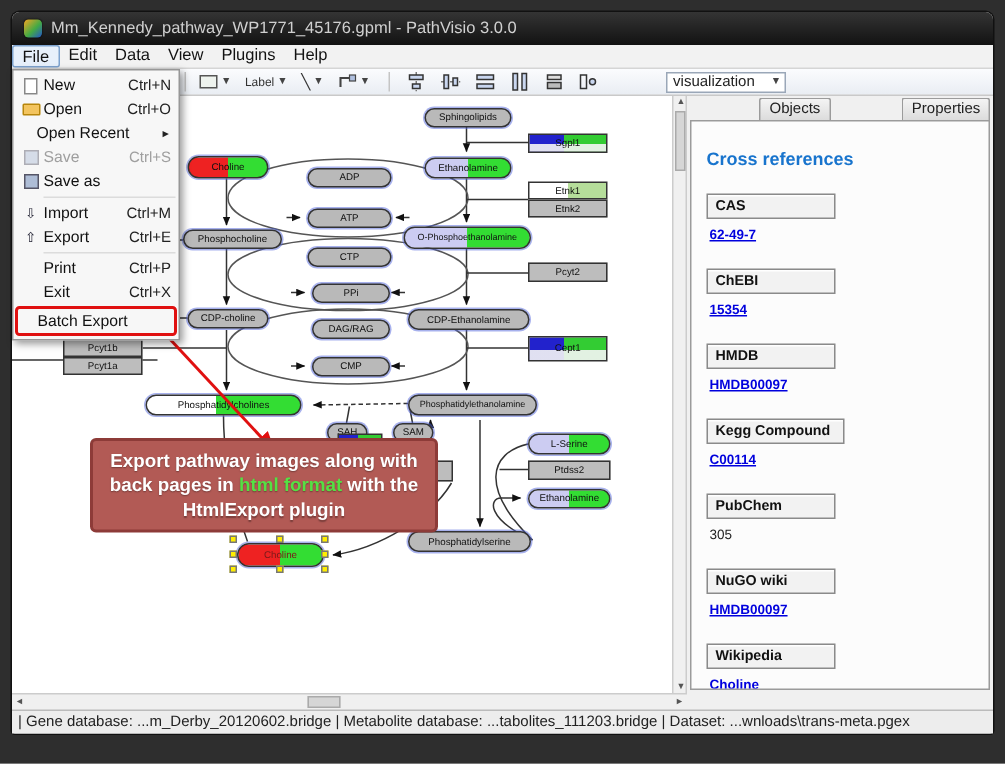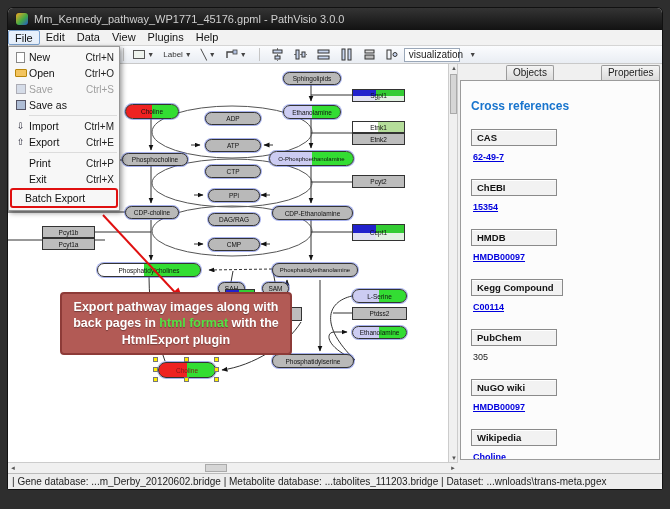--- a/index.html
+++ b/index.html
@@ -23,21 +23,21 @@
   .tb-label { margin-right:3px; font-size:10px; color:#333; }
   .combo { background:#fff; border:1px solid #9aa7b8; height:14px; display:flex; align-items:center; font-size:10px; padding:0 2px 0 4px; }
   .combo .arrow { margin-left:auto; font-size:7px; color:#444; padding-left:6px; }
   .zoom-combo { width:72px; }
   .tb-sep { width:1px; height:13px; background:#c5c5c5; margin:0 6px; }
   .tb-btn { display:flex; align-items:center; height:15px; padding:0 3px; margin-right:3px; color:#333; }
   .tb-btn .caret { font-size:7px; color:#444; margin-left:2px; }
   .mini-box { width:12px; height:9px; border:1px solid #555; background:#eef3ee; display:inline-block; }
   .diag { font-size:10px; }
   .tb-icon { margin:0 5px; display:inline-flex; }
-  .viz-combo { width:56px; }
+  .viz-combo { width:80px; margin-left:40px; }
 
   
   .canvas { position:absolute; left:0; top:56px; width:440px; height:398px; background:#ffffff; overflow:hidden; }
   .vscroll { position:absolute; left:440px; top:56px; width:10px; height:398px; background:#f0f0f0; border-left:1px solid #ccc; border-right:1px solid #ccc; font-size:6px; color:#555; }
   .vscroll .up { position:absolute; top:1px; left:2px; }
   .vscroll .dn { position:absolute; bottom:1px; left:2px; }
   .vthumb { position:absolute; left:1px; top:10px; width:7px; height:40px; background:#d6d6d6; border:1px solid #aaa; }
   .hscroll { position:absolute; left:0; top:454px; width:450px; height:11px; background:#f0f0f0; border-top:1px solid #ccc; font-size:6px; color:#555; }
   .hscroll .lt { position:absolute; left:2px; top:2px; }
   .hscroll .rt { position:absolute; right:2px; top:2px; }
@@ -353,20 +353,25 @@
         <span class="mi-label">New</span>
         <span class="mi-short">Ctrl+N</span>
       </div>
       <div class="menu-item">
         <span class="mi-icon">
             <span class="ic-folder"></span>
           </span>
         <span class="mi-label">Open</span>
         <span class="mi-short">Ctrl+O</span>
       </div>
+      <div class="menu-item">
+        <span class="mi-icon"></span>
+        <span class="mi-label">Open Recent</span>
+        <span class="mi-short submenu">►</span>
+      </div>
       <div class="menu-item disabled">
         <span class="mi-icon">
             <span class="ic-save" style="opacity:.45"></span>
           </span>
         <span class="mi-label">Save</span>
         <span class="mi-short">Ctrl+S</span>
       </div>
       <div class="menu-item">
         <span class="mi-icon">
             <span class="ic-save"></span>

